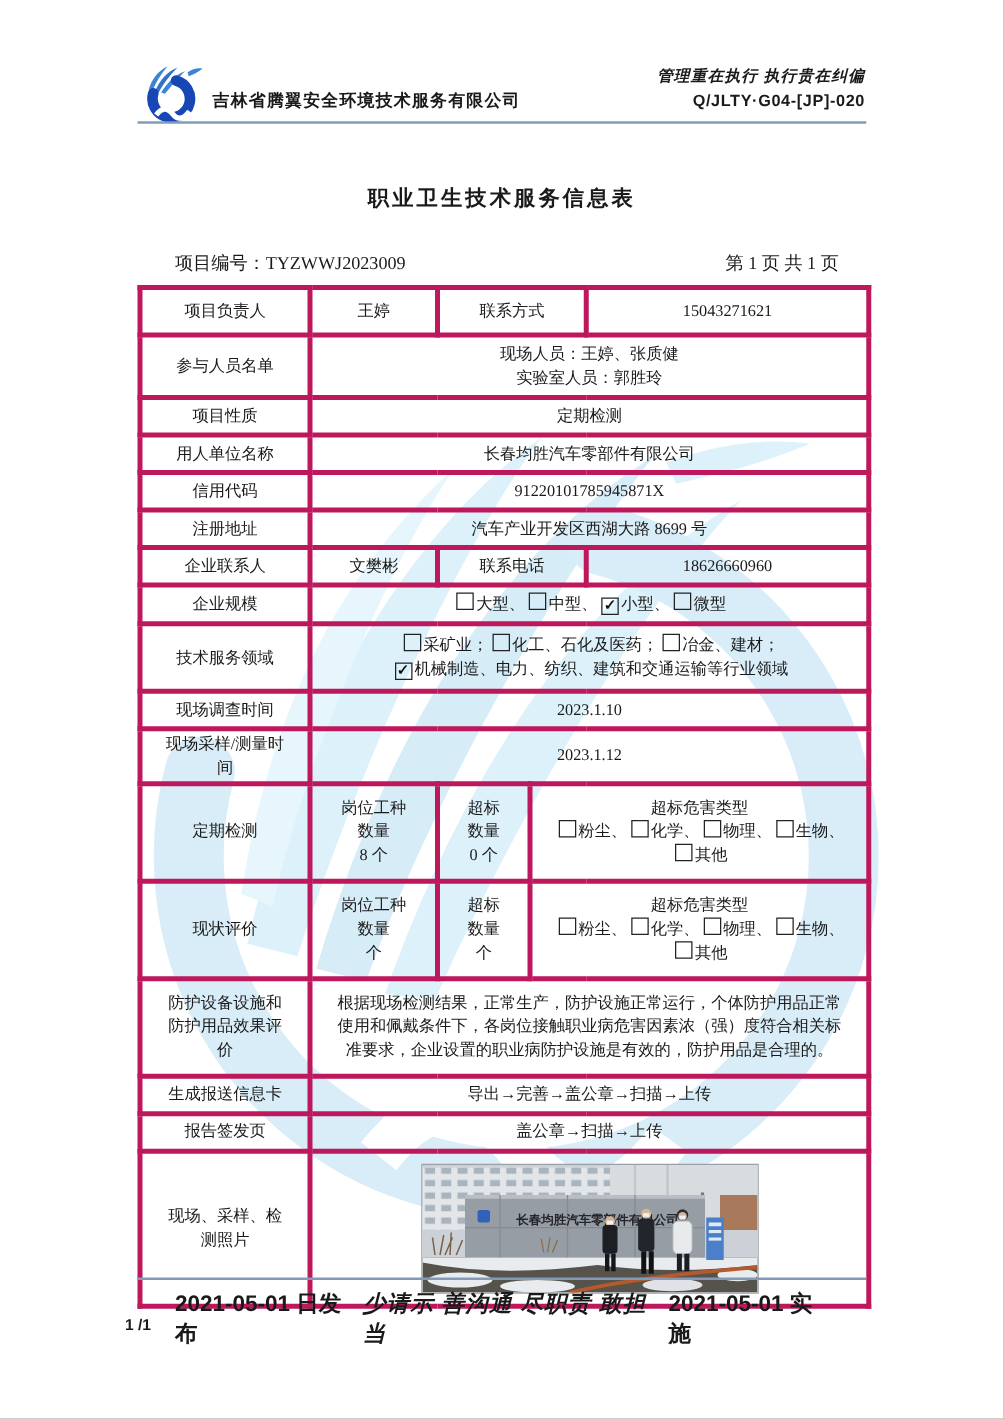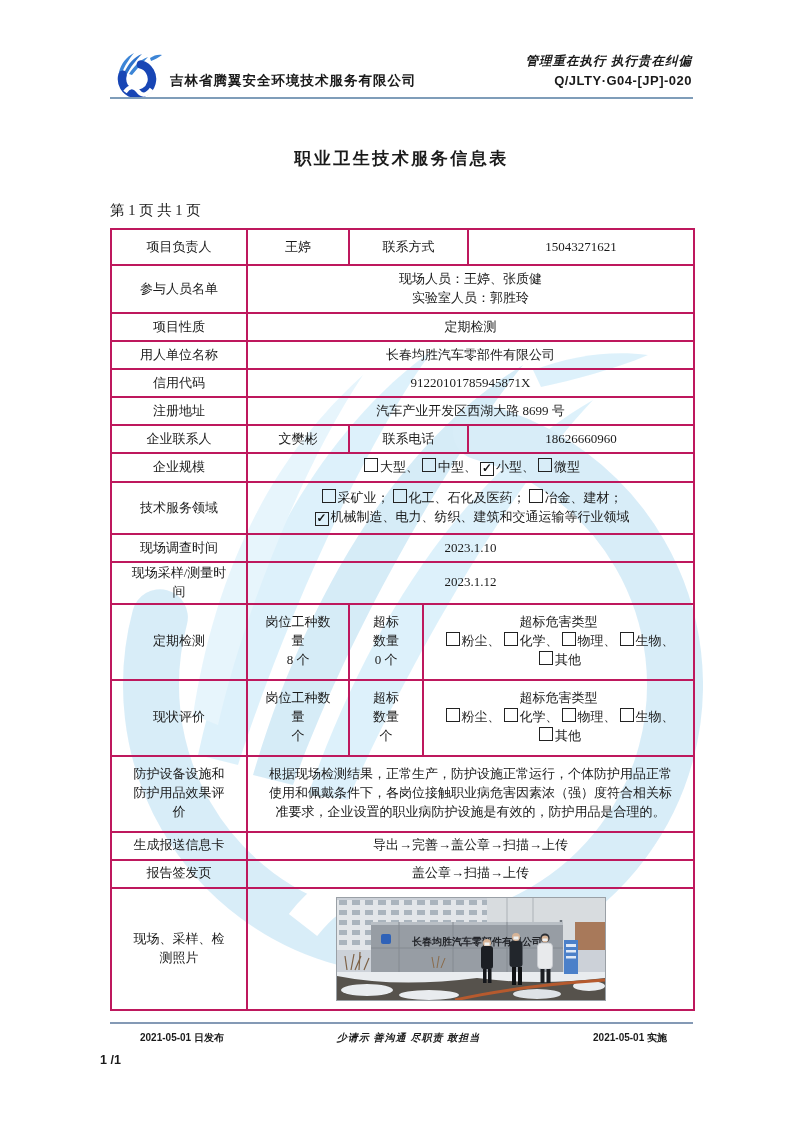--- a/index.html
+++ b/index.html
@@ -24,40 +24,40 @@
     justify-content:space-between;font-size:14.5px;padding:0;box-sizing:border-box;}
   .meta-left{padding-left:30px;}
   .meta-right{padding-right:22px;}
 
   
   .watermark{position:absolute;left:103px;top:295px;width:600px;height:700px;opacity:.55;pointer-events:none;}
 
   
   table.info{position:absolute;left:110px;top:228px;border-collapse:collapse;
     table-layout:fixed;width:583px;background:transparent;}
-  table.info td{border:2px solid #be185d;font-size:13px;text-align:center;
+  table.info td{border:4px solid #be185d;font-size:13px;text-align:center;
     vertical-align:middle;padding:1px 17px;line-height:1.45;overflow:hidden;}
   td.lbl{line-height:1.35;}
   tr.rh34>td{height:32px;} tr.rh46>td{height:44px;} tr.rh26>td{height:24px;}
   tr.rh27>td{height:25px;} tr.rh50>td{height:48px;} tr.rh74>td{height:72px;}
   tr.rh120>td{height:118px;}
   td.para{text-align:justify;padding:3px 8px;line-height:1.42;}
   .cb{display:inline-block;width:12px;height:12px;border:1px solid #222;
     margin:0 2px 0 3px;vertical-align:-1px;line-height:11px;font-size:12px;
     text-align:center;color:#111;}
   .cbc{font-weight:bold;}
   .two-line div{display:block;}
 
   
   .photo-wrap{display:block;margin:0 auto;width:268px;height:102px;border:1px solid #9aa0a6;}
 
   
   .ftr-rule{position:absolute;left:110px;top:1022px;width:583px;height:2px;background:#8499b5;}
   .ftr-row{position:absolute;left:110px;top:1031px;width:583px;display:flex;
-    justify-content:space-between;align-items:center;font-size:10px;font-weight:bold;box-sizing:border-box;
+    justify-content:space-between;align-items:center;font-size:18px;font-weight:bold;box-sizing:border-box;
     padding:0 26px 0 30px;}
   .ftr-motto{font-style:italic;letter-spacing:1px;}
   .ftr-page{position:absolute;left:100px;top:1053px;width:583px;text-align:left;
     font-size:12.5px;font-weight:bold;}
 </style>
 </head>
 <body>
 
 <div class="page">
 
@@ -71,20 +71,23 @@
   </svg>
   <div class="hdr-company sans">吉林省腾翼安全环境技术服务有限公司</div>
   <div class="hdr-right">
     <div class="hdr-slogan sans">管理重在执行 执行贵在纠偏</div>
     <div class="hdr-code sans">Q/JLTY·G04-[JP]-020</div>
   </div>
   <div class="hdr-rule"></div>
 
   <div class="doc-title">职业卫生技术服务信息表</div>
   <div class="meta-row">
+    <div class="meta-left">
+      <span>项目编号：</span><span>TYZWWJ2023009</span>
+    </div>
     <div class="meta-right">第 1 页  共 1 页</div>
   </div>
 
   <svg class="watermark" viewBox="0 0 600 700" aria-hidden="true">
     <path d="M95 460 C130 300 210 140 330 55 C260 150 180 330 135 470 Z" fill="#c3e7f8"></path>
     <path d="M150 480 C200 310 290 150 420 70 C340 170 240 350 190 490 Z" fill="#b5ddf2"></path>
     <path d="M205 500 C265 330 360 180 490 105 C400 200 300 380 245 505 Z" fill="#c3e7f8"></path>
     <path d="M90 420 C110 290 160 170 260 80 C200 170 140 320 115 430 Z" fill="#d4eefb"></path>
     <path d="M430 75 C470 60 510 55 545 60 C510 75 470 85 438 92 Z" fill="#c3e7f8"></path>
     <circle cx="310" cy="390" r="262" fill="none" stroke="#badff3" stroke-width="56" stroke-linecap="round" stroke-dasharray="1234 412" transform="rotate(285 310 390)"></circle>

